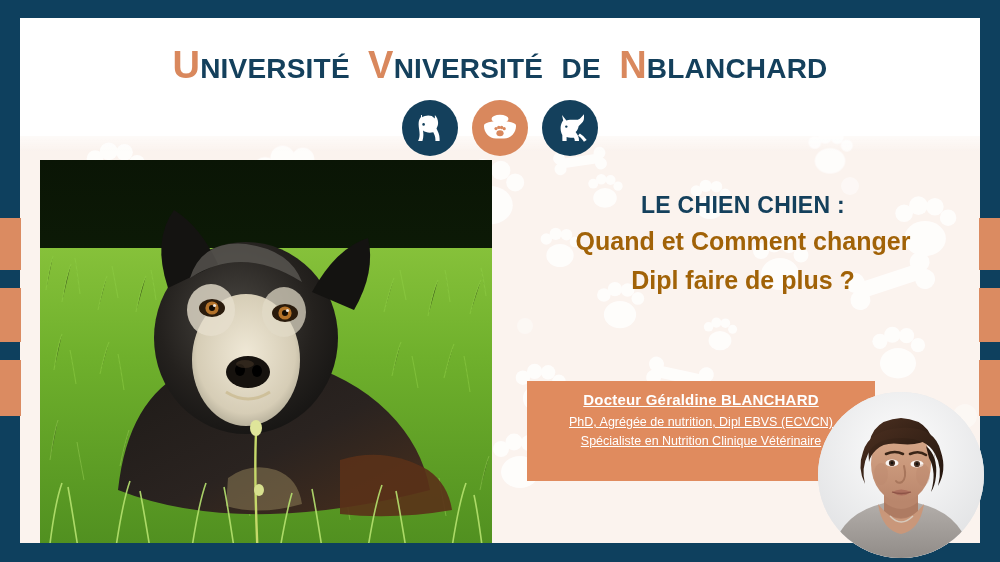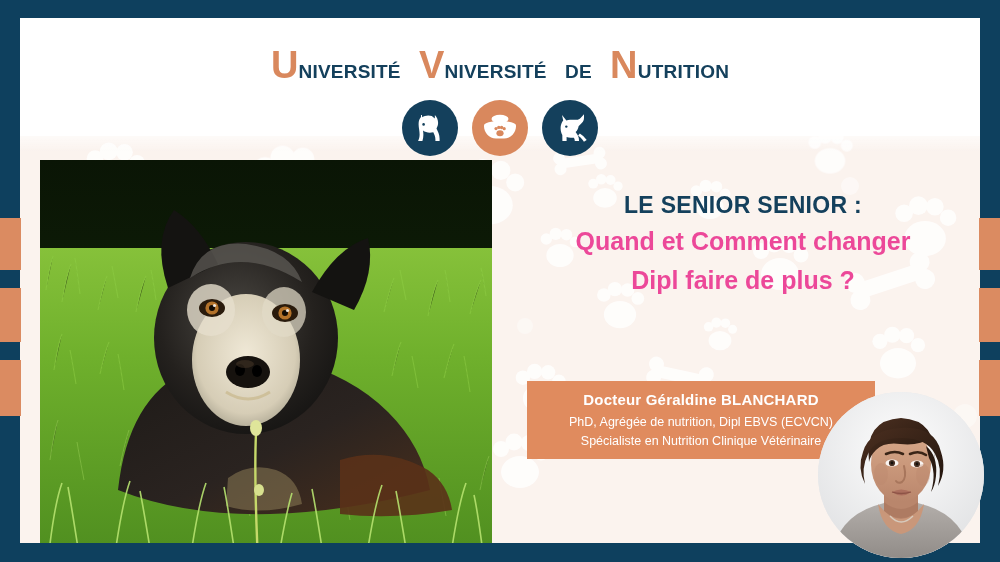--- a/index.html
+++ b/index.html
@@ -18,46 +18,46 @@
   .paw-field{position:absolute;left:0;top:108px;width:960px;height:417px;
              background:#FBF3EE;overflow:hidden;}
   .paw-field .fade{position:absolute;left:0;top:0;width:960px;height:26px;
              background:linear-gradient(#ffffff,rgba(255,255,255,0));}
 
   
   .title{position:absolute;left:20px;top:26px;width:920px;text-align:center;
          z-index:6;white-space:nowrap;color:#14405C;
          font-weight:700;letter-spacing:.2px;}
   .title .cap{font-size:38px;color:#D9885D;}
-  .title .sc{font-size:19px;color:#14405C;}
+  .title .sc{font-size:28px;color:#14405C;}
   .title .capn{font-size:38px;color:#D9885D;}
   .title .sp{display:inline-block;width:9px;}
 
   
   .logos{position:absolute;left:0;top:82px;width:960px;text-align:center;z-index:6;}
   .logo{display:inline-block;width:56px;height:56px;border-radius:50%;
         vertical-align:middle;margin:0 5px;position:relative;}
   .logo.navy{background:#14405C;}
   .logo.orange{background:#D9885D;}
   .logo svg{position:absolute;left:0;top:0;}
 
   
   .photo{position:absolute;left:20px;top:142px;width:452px;height:401px;
          overflow:hidden;z-index:5;background:#0b1608;}
   .photo svg{display:block;}
 
   
   .headline{position:absolute;left:486px;top:170px;width:474px;text-align:center;z-index:6;}
   .headline .l1{font-size:23px;font-weight:700;color:#14405C;letter-spacing:.3px;line-height:34px;}
-  .headline .l2{font-size:25px;font-weight:700;color:#ec4899;line-height:39px;}
-
-  
-  .speaker{position:absolute;left:507px;top:363px;width:348px;height:78px;
+  .headline .l2{font-size:25px;font-weight:700;color:#a16207;line-height:39px;}
+
+  
+  .speaker{position:absolute;left:507px;top:363px;width:348px;height:100px;
            background:#E08B5E;z-index:6;text-align:center;color:#ffffff;
-           padding-top:6px;box-sizing:border-box;}
+           padding-top:6px;box-sizing:border-box;text-decoration:underline;}
   .speaker .nm{font-size:15px;font-weight:700;line-height:26px;letter-spacing:.2px;}
   .speaker .sub{font-size:12.5px;font-weight:400;line-height:19px;}
 
   
   .avatar{position:absolute;left:818px;top:392px;width:166px;height:166px;
           border-radius:50%;overflow:hidden;z-index:9;background:#e9e9ea;}
   .avatar svg{display:block;}
 
   
   .bars{position:absolute;top:0;width:21px;height:562px;z-index:12;}
@@ -228,21 +228,21 @@
 
     <div class="header-band"></div>
 
     <div class="title">
       <span><span class="cap">U</span><span class="sc">NIVERSITÉ</span></span>
       <span class="sp"></span>
       <span><span class="cap">V</span><span class="sc">NIVERSITÉ</span></span>
       <span class="sp"></span>
       <span class="sc">DE</span>
       <span class="sp"></span>
-      <span><span class="capn">N</span><span class="sc">UTRITION</span></span>
+      <span><span class="capn">N</span><span class="sc">BLANCHARD</span></span>
     </div>
 
     <div class="logos">
       <span class="logo navy">
         <svg width="56" height="56" viewBox="0 0 56 56">
           <g fill="#ffffff">
             <path d="M19 17c-1.6 1.6-2.4 4.2-2.4 7.2 0 3.4 1 6.8 1 10.4 0 2.6-.6 4.6-1.5 6.4h4.3c.6-2 1-4 1-6.2 0-1.6-.2-3-.4-4.3 1.8 1.4 4.2 2.2 6.8 2.2 1.2 0 2.4-.2 3.5-.5l1.3 3.1c.5 1.2.8 2.6.8 3.9v1.8h4.2v-2.3c0-2-.4-3.9-1.1-5.6l-2-4.7c1-1.6 1.6-3.5 1.6-5.6 0-3.1-1.2-5.9-3.2-7.9l-.1 3.7-3-2.6c-1.1-.4-2.3-.6-3.6-.6-2.3 0-4.4.7-6 1.9l-.3-2.3c-.3 0-.6.1-.9.1z"></path>
             <circle cx="21.6" cy="24.4" r="1.3" fill="#14405C"></circle>
           </g>
         </svg>
@@ -395,21 +395,21 @@
             <path d="M444 401 q-6 -48 -10 -66"></path>
         </g>
 
         <path d="M218 401 q-4 -84 -2 -128" stroke="#c6d96a" stroke-width="2.4" fill="none"></path>
         <ellipse cx="216" cy="268" rx="6" ry="8" fill="#dfe59a"></ellipse>
         <ellipse cx="219" cy="330" rx="5" ry="6" fill="#d7e08e"></ellipse>
       </svg>
     </div>
 
     <div class="headline">
-      <div class="l1">LE SENIOR SENIOR :</div>
+      <div class="l1">LE CHIEN CHIEN :</div>
       <div class="l2">Quand et Comment changer</div>
       <div class="l2">Dipl faire de plus ?</div>
     </div>
 
     <div class="speaker">
       <div class="nm">Docteur Géraldine BLANCHARD</div>
       <div class="sub">PhD, Agrégée de nutrition, Dipl EBVS (ECVCN)</div>
       <div class="sub">Spécialiste en Nutrition Clinique Vétérinaire</div>
     </div>
 

